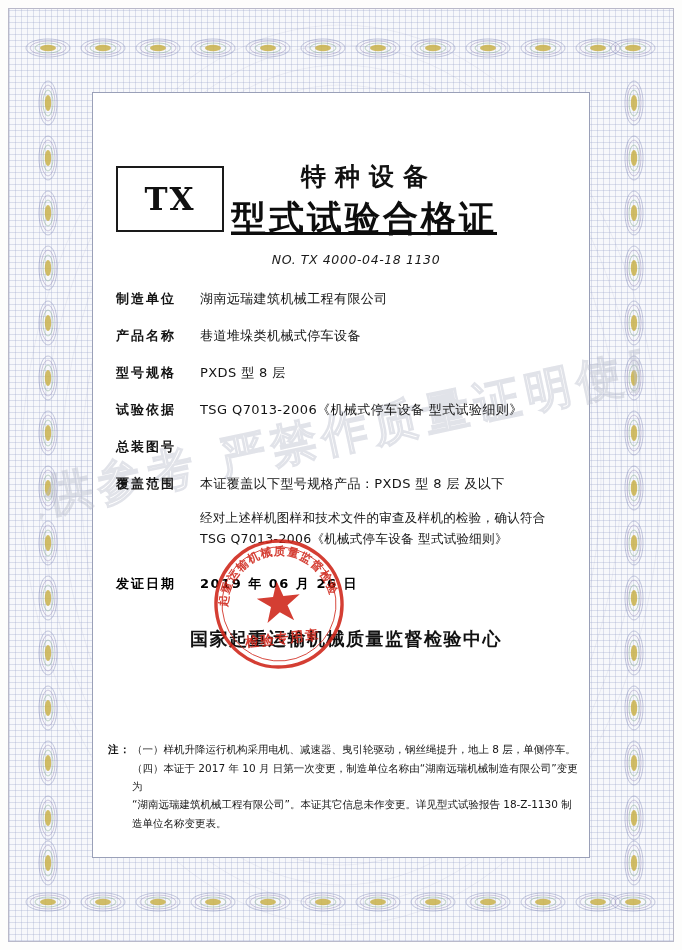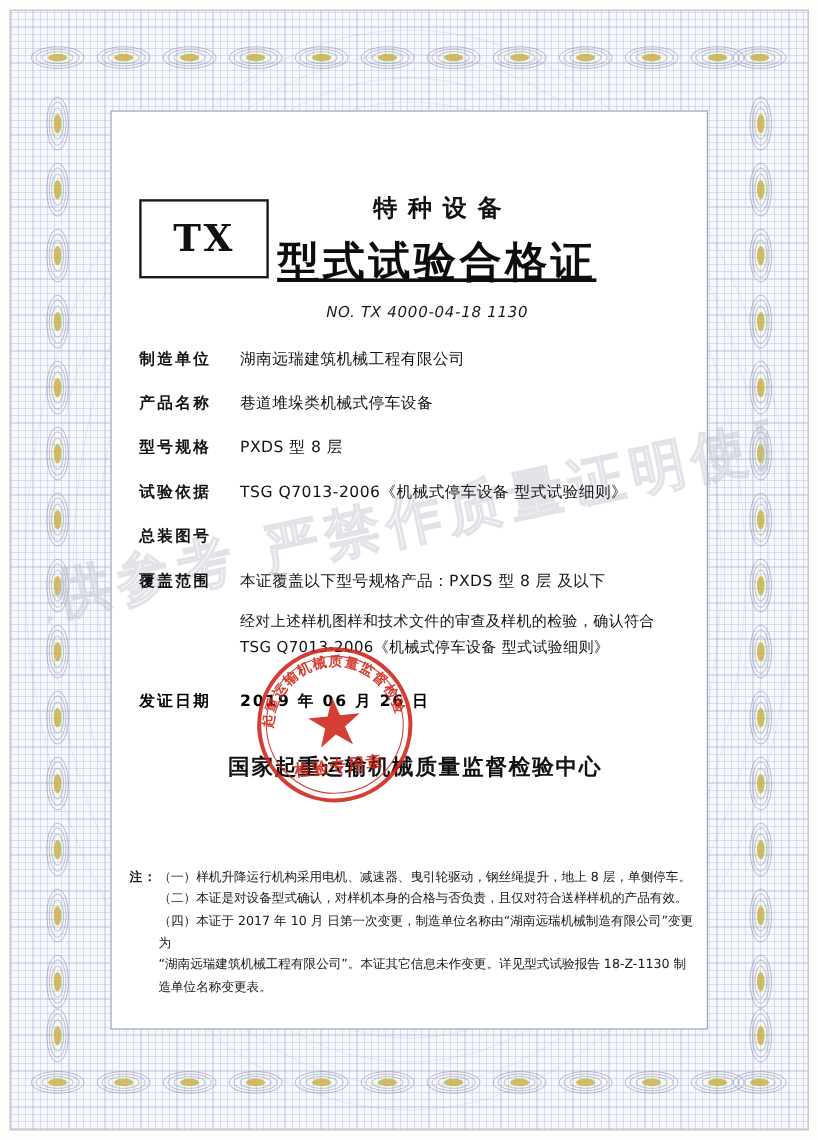--- a/index.html
+++ b/index.html
@@ -63,21 +63,21 @@
     font-family:"DejaVu Serif","Liberation Serif",serif;
     font-size:31px;font-weight:bold;letter-spacing:2px;
     color:#111;
     background:rgba(255,255,255,.65);
   }
 
   .title1{
     position:absolute;left:0;right:0;top:60px;
     text-align:center;
     font-family:Liberation Sans, sans-serif;
-    font-size:20px;font-weight:bold;color:#111;
+    font-size:25px;font-weight:bold;color:#111;
     letter-spacing:9px;
     padding-left:56px;
   }
   .title2{
     position:absolute;left:0;right:0;top:95px;
     text-align:center;
     font-family:"DejaVu Serif","Liberation Serif",serif;
     font-size:35px;font-weight:bold;color:#0d0d0d;
     letter-spacing:3px;
     padding-left:46px;
@@ -349,24 +349,20 @@
       </svg>
     </div>
 
     <div class="footnotes">
       <div class="fn-row">
         <div class="fn-mark">注：</div>
         <div class="fn-txt">（一）样机升降运行机构采用电机、减速器、曳引轮驱动，钢丝绳提升，地上 8 层，单侧停车。</div>
       </div>
       <div class="fn-row">
         <div class="fn-mark"></div>
-        <div class="fn-txt">（二）本证是对设备型式确认，对样机本身的合格与否负责，且仅对符合送样样机的产品有效。</div>
-      </div>
-      <div class="fn-row">
-        <div class="fn-mark"></div>
         <div class="fn-txt">
           <div>（四）本证于 2017 年 10 月  日第一次变更，制造单位名称由“湖南远瑞机械制造有限公司”变更为</div>
           <div>“湖南远瑞建筑机械工程有限公司”。本证其它信息未作变更。详见型式试验报告 18-Z-1130 制</div>
           <div>造单位名称变更表。</div>
         </div>
       </div>
     </div>
 
   </div>
 </div>

